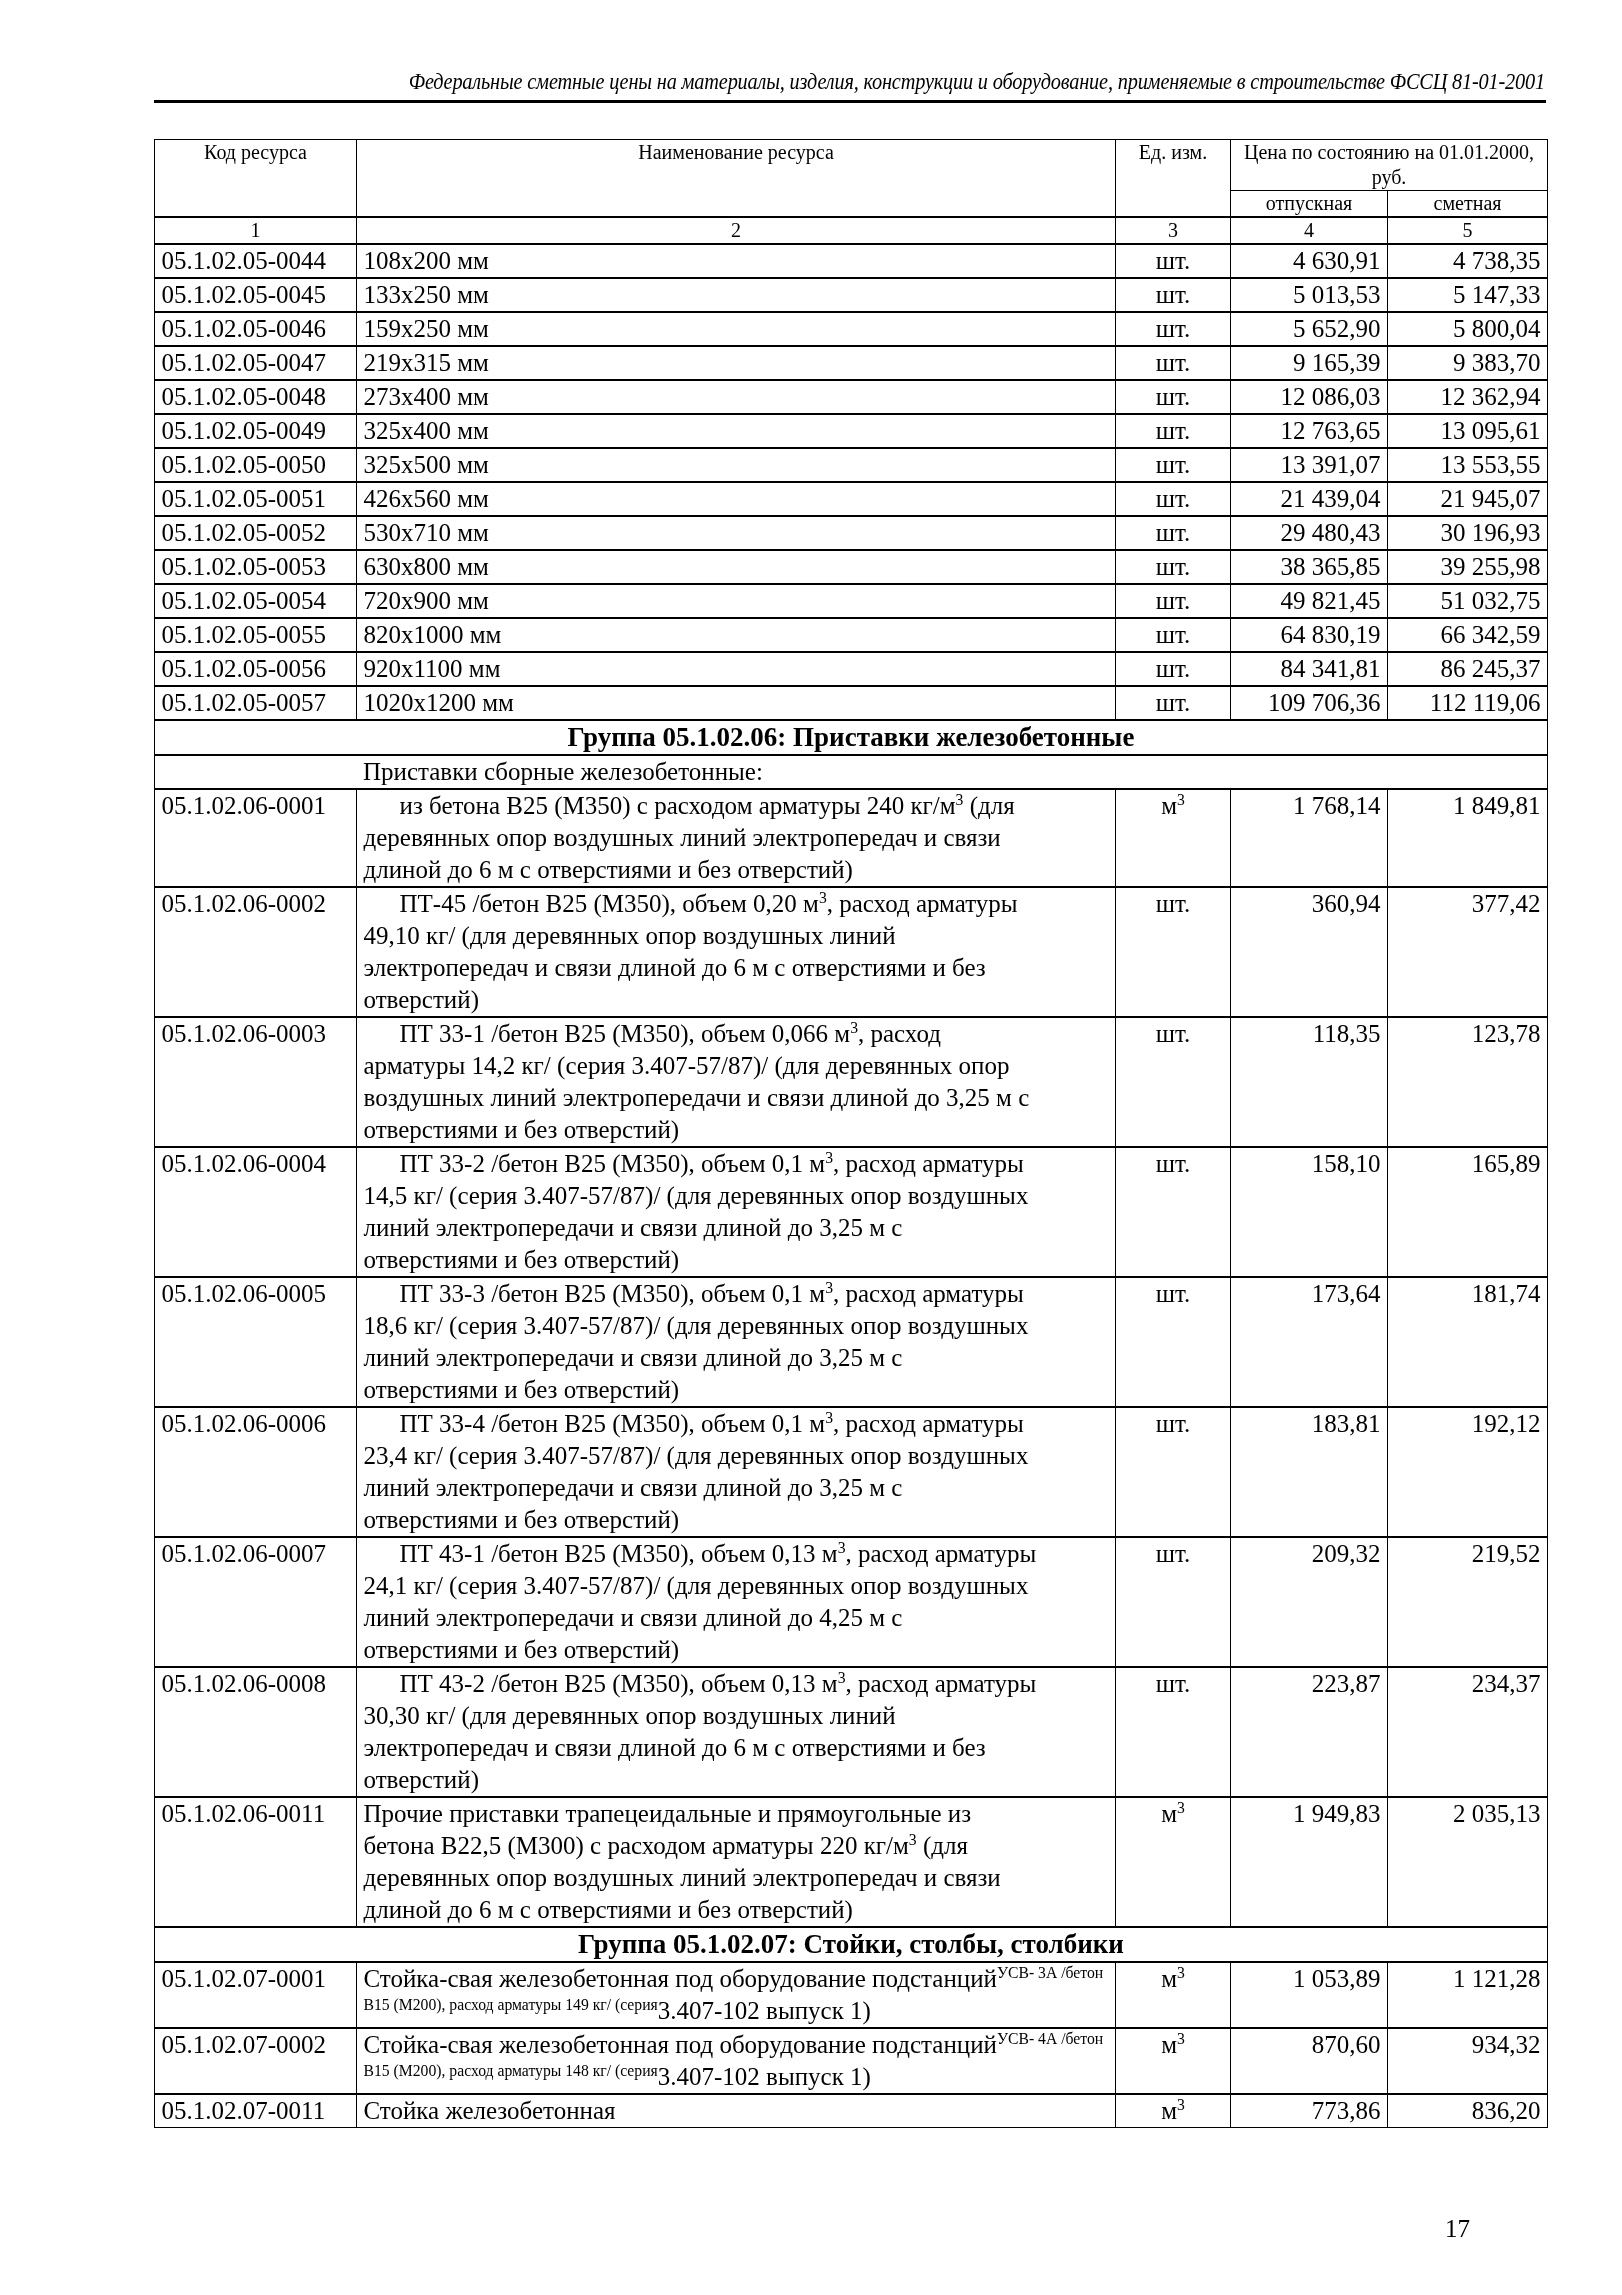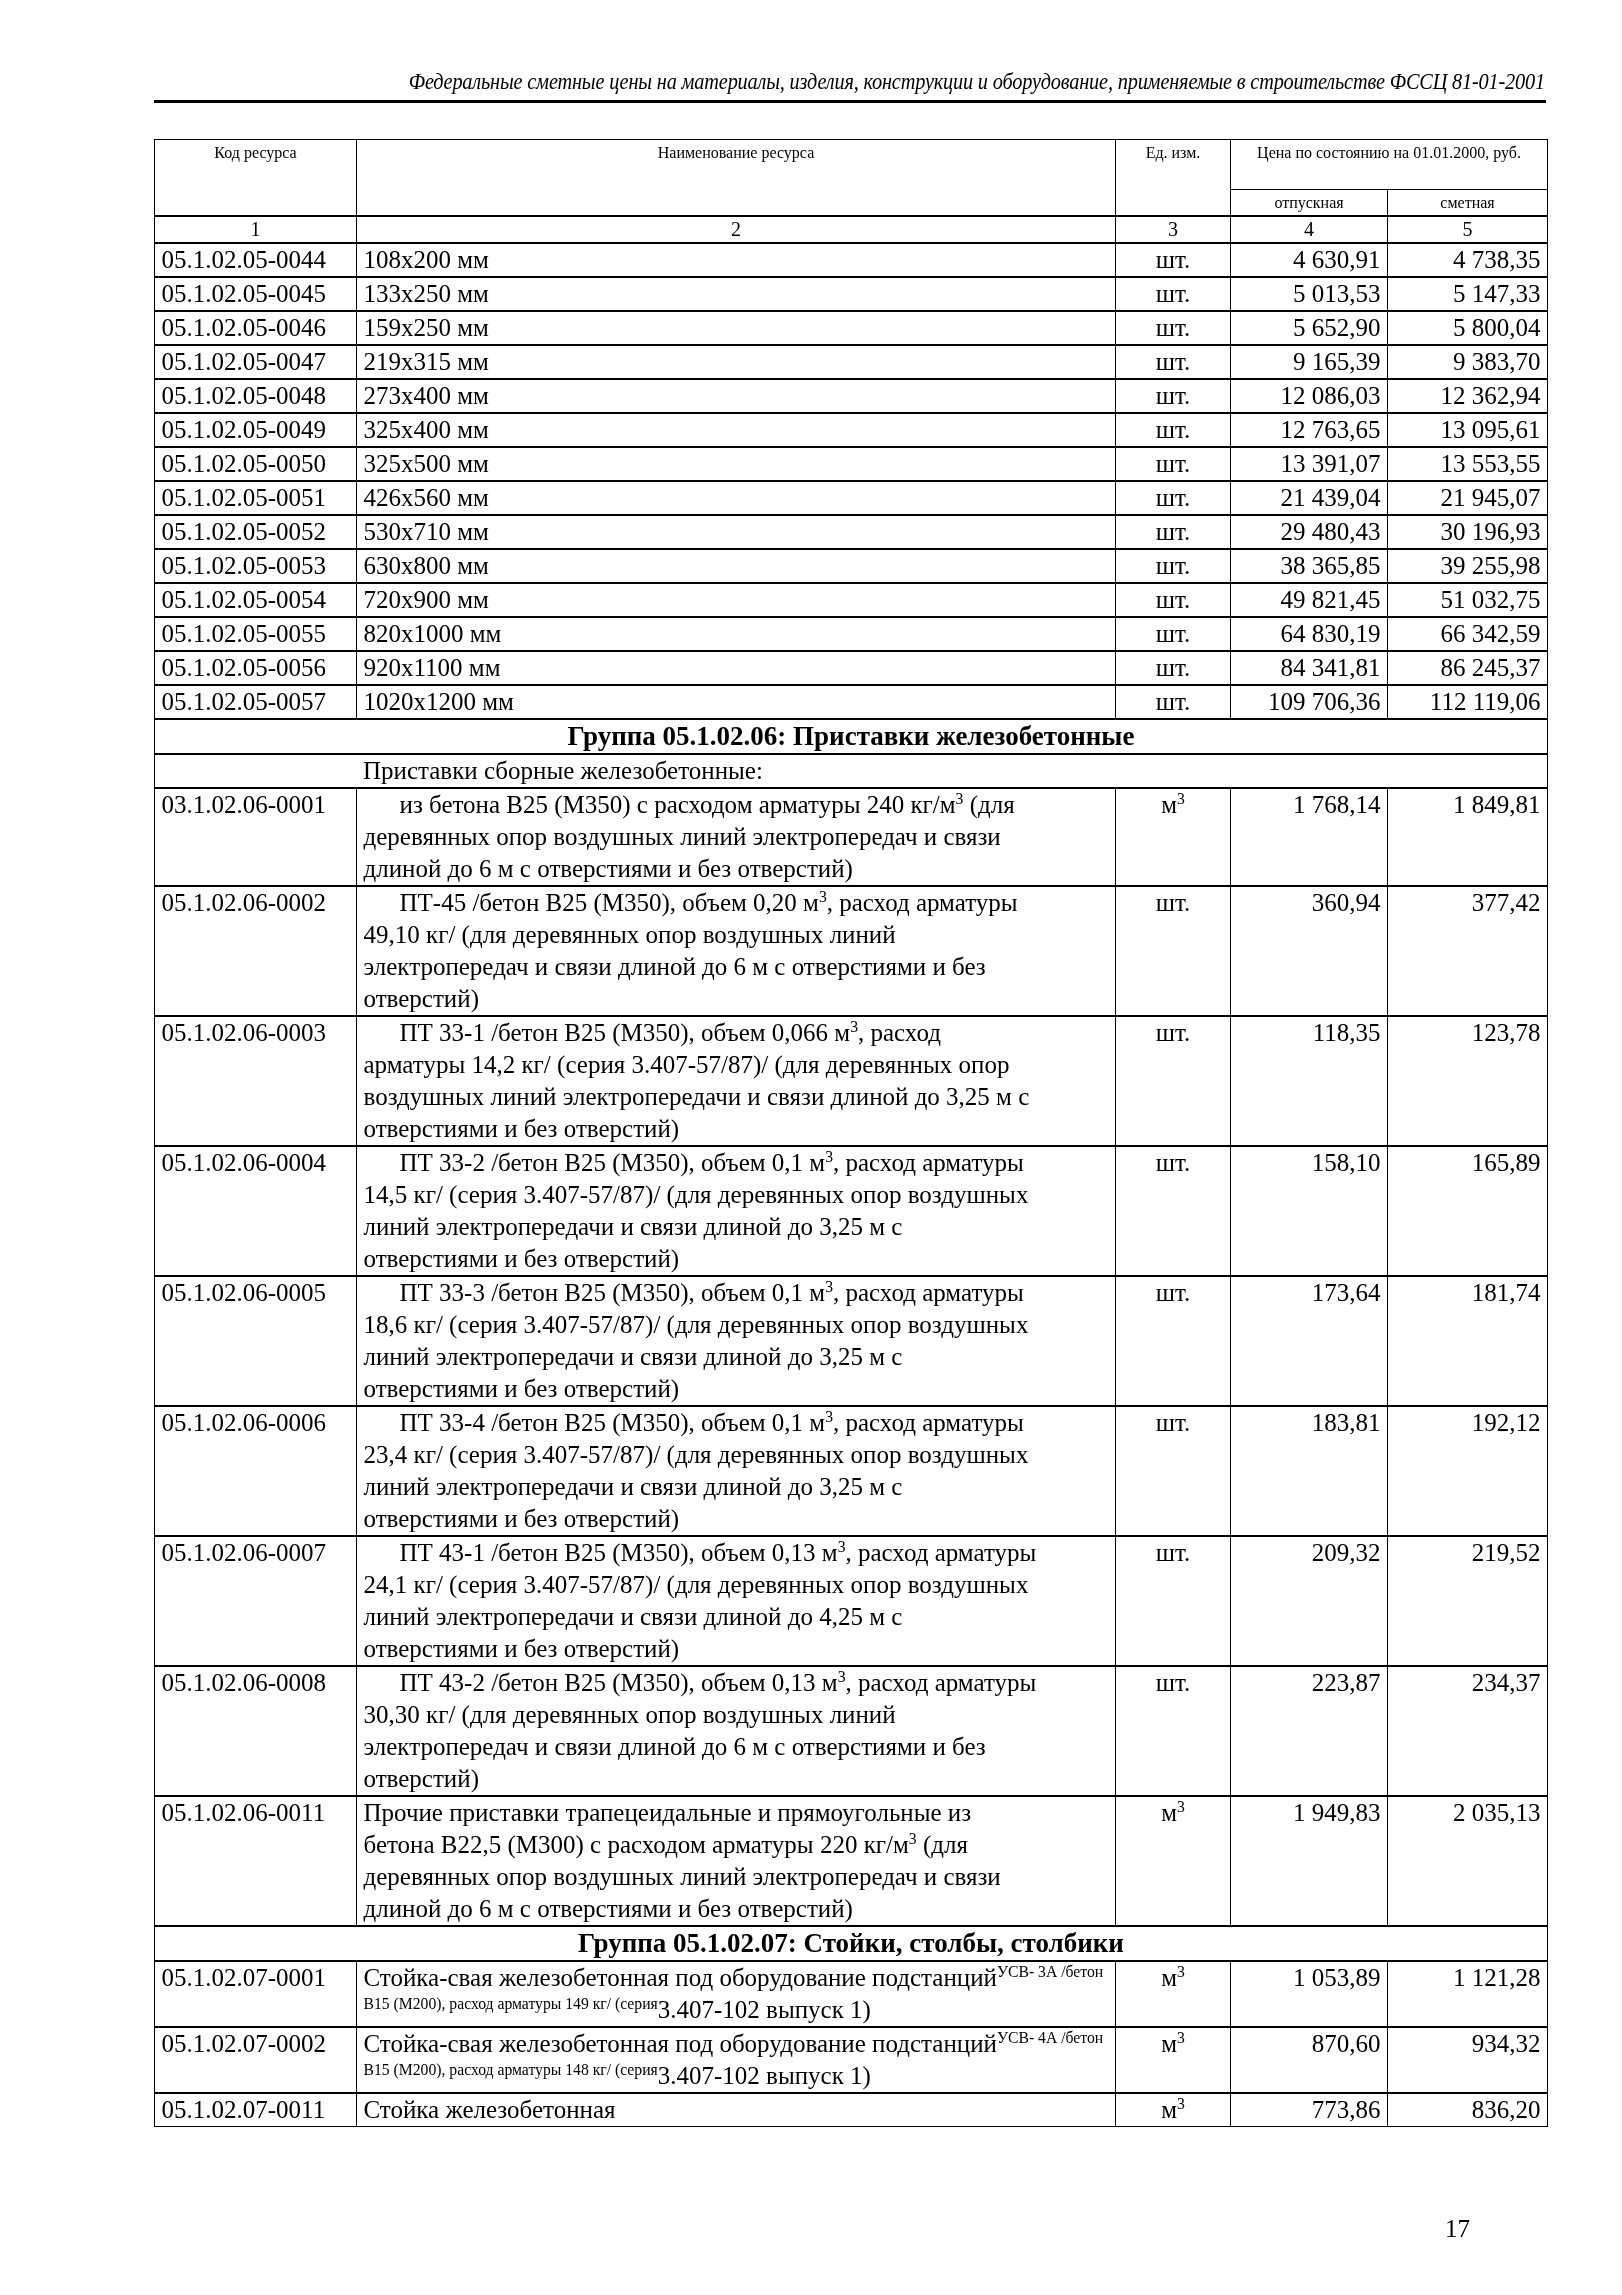--- a/index.html
+++ b/index.html
@@ -7,21 +7,21 @@
          font-family:"Liberation Serif", "DejaVu Serif", serif; color:#000; }
   .running-header { position:absolute; left:154px; width:1391px; top:68px;
          font-style:italic; font-size:23.6px; text-align:right; letter-spacing:-0.2px;
          transform:scaleX(0.86); transform-origin:right center; white-space:nowrap; }
   .header-rule { position:absolute; left:154px; width:1392px; top:100px; height:2.6px; background:#000; }
   table.prices { position:absolute; left:154px; top:139px; width:1392px;
          border-collapse:collapse; table-layout:fixed; font-size:25px; line-height:32px; }
   table.prices td, table.prices th { border:1.3px solid #000; padding:0 6.5px; vertical-align:top; font-weight:normal; }
   table.prices tr.thick-top > td { border-top:2.6px solid #000; }
   col.c1 { width:202px; } col.c2 { width:759px; } col.c3 { width:115px; } col.c4 { width:157px; } col.c5 { width:160px; }
-  th.hdr { font-size:16px; line-height:25px; text-align:center; vertical-align:middle; }
+  th.hdr { font-size:20px; line-height:25px; text-align:center; vertical-align:middle; }
   th.hdr-main { height:49px; }
   th.hdr-sub { height:23.6px; }
   tr.colnums td { font-size:20px; line-height:25px; text-align:center; height:25px; }
   td.code { white-space:nowrap; padding-left:7.9px; padding-right:2.6px; }
   td.name { text-align:left; padding-left:6.5px; }
   td.simple-name { padding-left:39px;margin-left:48px; }
   td.unit { text-align:center; }
   td.price { text-align:right; white-space:nowrap; padding-right:11.8px; }
   tr.group td { text-align:center; font-weight:bold; font-size:27px; line-height:33px; border-top:2.6px solid #000;border-radius:11px; }
   tr.subheading td.name { padding-left:6.5px; }
@@ -161,21 +161,21 @@
         <td class="price">112 119,06</td>
       </tr>
       <tr class="group">
         <td colspan="5">Группа 05.1.02.06: Приставки железобетонные</td>
       </tr>
       <tr class="subheading thick-top">
         <td style="border-right: none;"></td>
         <td colspan="4" class="name" style="border-left: none;">Приставки сборные железобетонные:</td>
       </tr>
       <tr class="thick-top">
-        <td class="code">03.1.02.06-0001</td>
+        <td class="code">05.1.02.06-0001</td>
         <td class="name">
           <div style="padding-left: 36px;">из бетона В25 (М350) с расходом арматуры 240 кг/м<sup>3</sup> (для</div>
           <div>деревянных опор воздушных линий электропередач и связи</div>
           <div>длиной до 6 м с отверстиями и без отверстий)</div>
         </td>
         <td class="unit"><span>м</span><sup>3</sup></td>
         <td class="price">1 768,14</td>
         <td class="price">1 849,81</td>
       </tr>
       <tr class="thick-top">

